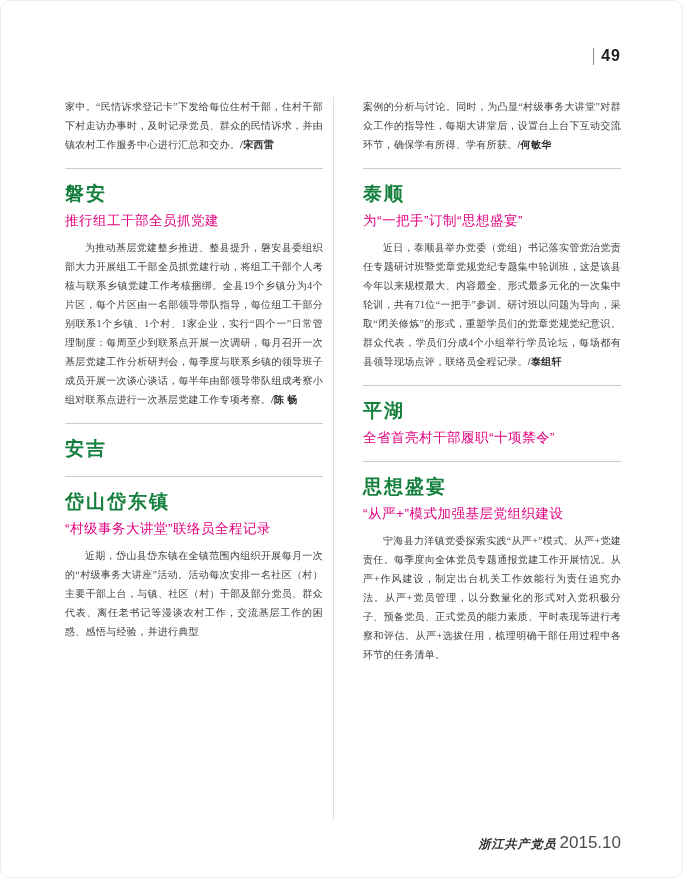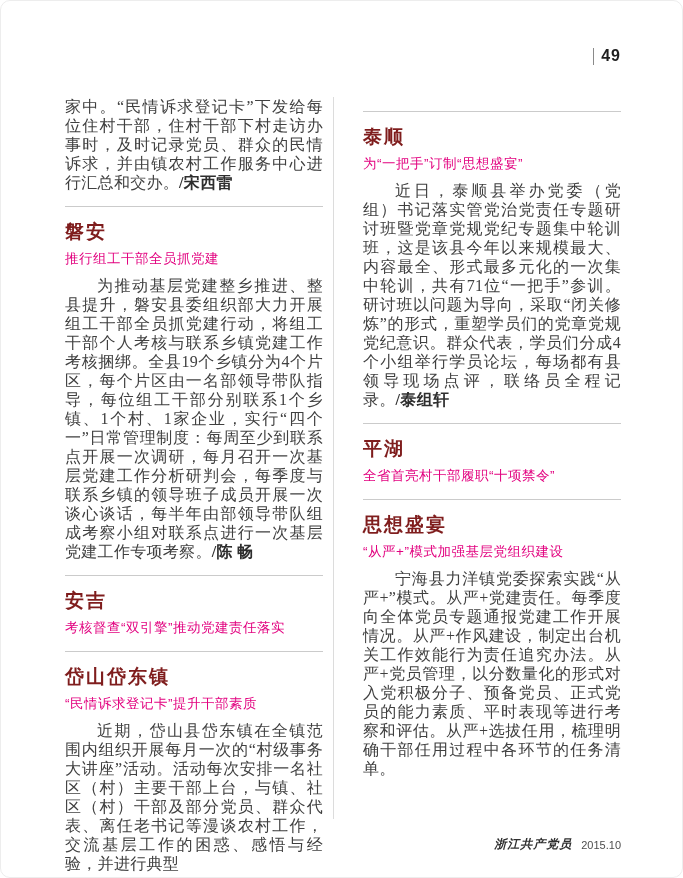--- a/index.html
+++ b/index.html
@@ -27,55 +27,55 @@
     position: absolute; left: 64px; top: 96px; width: 556px;
     display: flex; gap: 40px;
   }
   .col-divider {
     position: absolute; left: 332px; top: 96px;
     width: 1px; height: 722px; background: #dcdcdc;
   }
   .col { width: 258px; }
   p.body {
     margin: 0;
-    font-size: 16px; line-height: 19px;
+    font-size: 10px; line-height: 19px;
     letter-spacing: 0.3px;
     text-align: justify;
     color: #404040;
   }
   p.body.indent { text-indent: 2em; }
   p.body strong.author { font-weight: bold; color: #2e2e2e; white-space: nowrap; }
   hr.sep {
     border: none; border-top: 1px solid #cbcbcb;
     margin: 14px 0 12px 0; width: 100%;
   }
   h2.sec-title {
     margin: 0 0 5px 0;
     font-family: "Liberation Sans", sans-serif;
     font-size: 19px; font-weight: bold;
-    color: #7f1d1d; letter-spacing: 2px;
+    color: #15803d; letter-spacing: 2px;
   }
   h3.sec-subtitle {
     margin: 0 0 8px 0;
     font-family: "Liberation Sans", sans-serif;
     font-size: 13.5px; font-weight: normal;
     color: #e2017f; letter-spacing: 0.5px;
   }
   .footer {
     position: absolute; right: 61px; bottom: 24px;
-    display: flex; align-items: center; gap: 9px;
+    display: flex; align-items: flex-end; gap: 3px;
   }
   .footer .logo {
     font-family: "DejaVu Serif", serif;
     font-weight: bold; font-style: italic;
     font-size: 12px; color: #2f2f2f; letter-spacing: 1px;
   }
   .footer .issue {
     font-family: "Liberation Sans", sans-serif;
-    font-size: 11px; color: #4d4d4d;
+    font-size: 17px; color: #4d4d4d;
   }
 </style>
 </head>
 <body>
 
 <div class="page">
 
   <div class="page-number">
     <span class="bar"></span>
     <span class="num">49</span>
@@ -91,32 +91,32 @@
       <div class="section">
         <hr class="sep">
         <h2 class="sec-title">磐安</h2>
         <h3 class="sec-subtitle">推行组工干部全员抓党建</h3>
         <p class="body indent"><span>为推动基层党建整乡推进、整县提升，磐安县委组织部大力开展组工干部全员抓党建行动，将组工干部个人考核与联系乡镇党建工作考核捆绑。全县19个乡镇分为4个片区，每个片区由一名部领导带队指导，每位组工干部分别联系1个乡镇、1个村、1家企业，实行“四个一”日常管理制度：每周至少到联系点开展一次调研，每月召开一次基层党建工作分析研判会，每季度与联系乡镇的领导班子成员开展一次谈心谈话，每半年由部领导带队组成考察小组对联系点进行一次基层党建工作专项考察。</span><strong class="author">/陈 畅</strong></p>
       </div>
 
       <div class="section">
         <hr class="sep">
         <h2 class="sec-title">安吉</h2>
-        <h3 class="sec-subtitle">考核督查“双引擎”推动党建责任落实</h3>
       </div>
 
       <div class="section">
         <hr class="sep">
         <h2 class="sec-title">岱山岱东镇</h2>
-        <h3 class="sec-subtitle">“民情诉求登记卡”提升干部素质</h3>
+        <h3 class="sec-subtitle">“村级事务大讲堂”联络员全程记录</h3>
         <p class="body indent"><span>近期，岱山县岱东镇在全镇范围内组织开展每月一次的“村级事务大讲座”活动。活动每次安排一名社区（村）主要干部上台，与镇、社区（村）干部及部分党员、群众代表、离任老书记等漫谈农村工作，交流基层工作的困惑、感悟与经验，并进行典型</span></p>
       </div>
     </div>
 
     <div class="col">
+      <p class="body"><span>案例的分析与讨论。同时，为凸显“村级事务大讲堂”对群众工作的指导性，每期大讲堂后，设置台上台下互动交流环节，确保学有所得、学有所获。</span><strong class="author">/何敏华</strong></p>
 
       <div class="section">
         <hr class="sep">
         <h2 class="sec-title">泰顺</h2>
         <h3 class="sec-subtitle">为“一把手”订制“思想盛宴”</h3>
         <p class="body indent"><span>近日，泰顺县举办党委（党组）书记落实管党治党责任专题研讨班暨党章党规党纪专题集中轮训班，这是该县今年以来规模最大、内容最全、形式最多元化的一次集中轮训，共有71位“一把手”参训。研讨班以问题为导向，采取“闭关修炼”的形式，重塑学员们的党章党规党纪意识。群众代表，学员们分成4个小组举行学员论坛，每场都有县领导现场点评，联络员全程记录。</span><strong class="author">/泰组轩</strong></p>
       </div>
 
       <div class="section">
         <hr class="sep">

